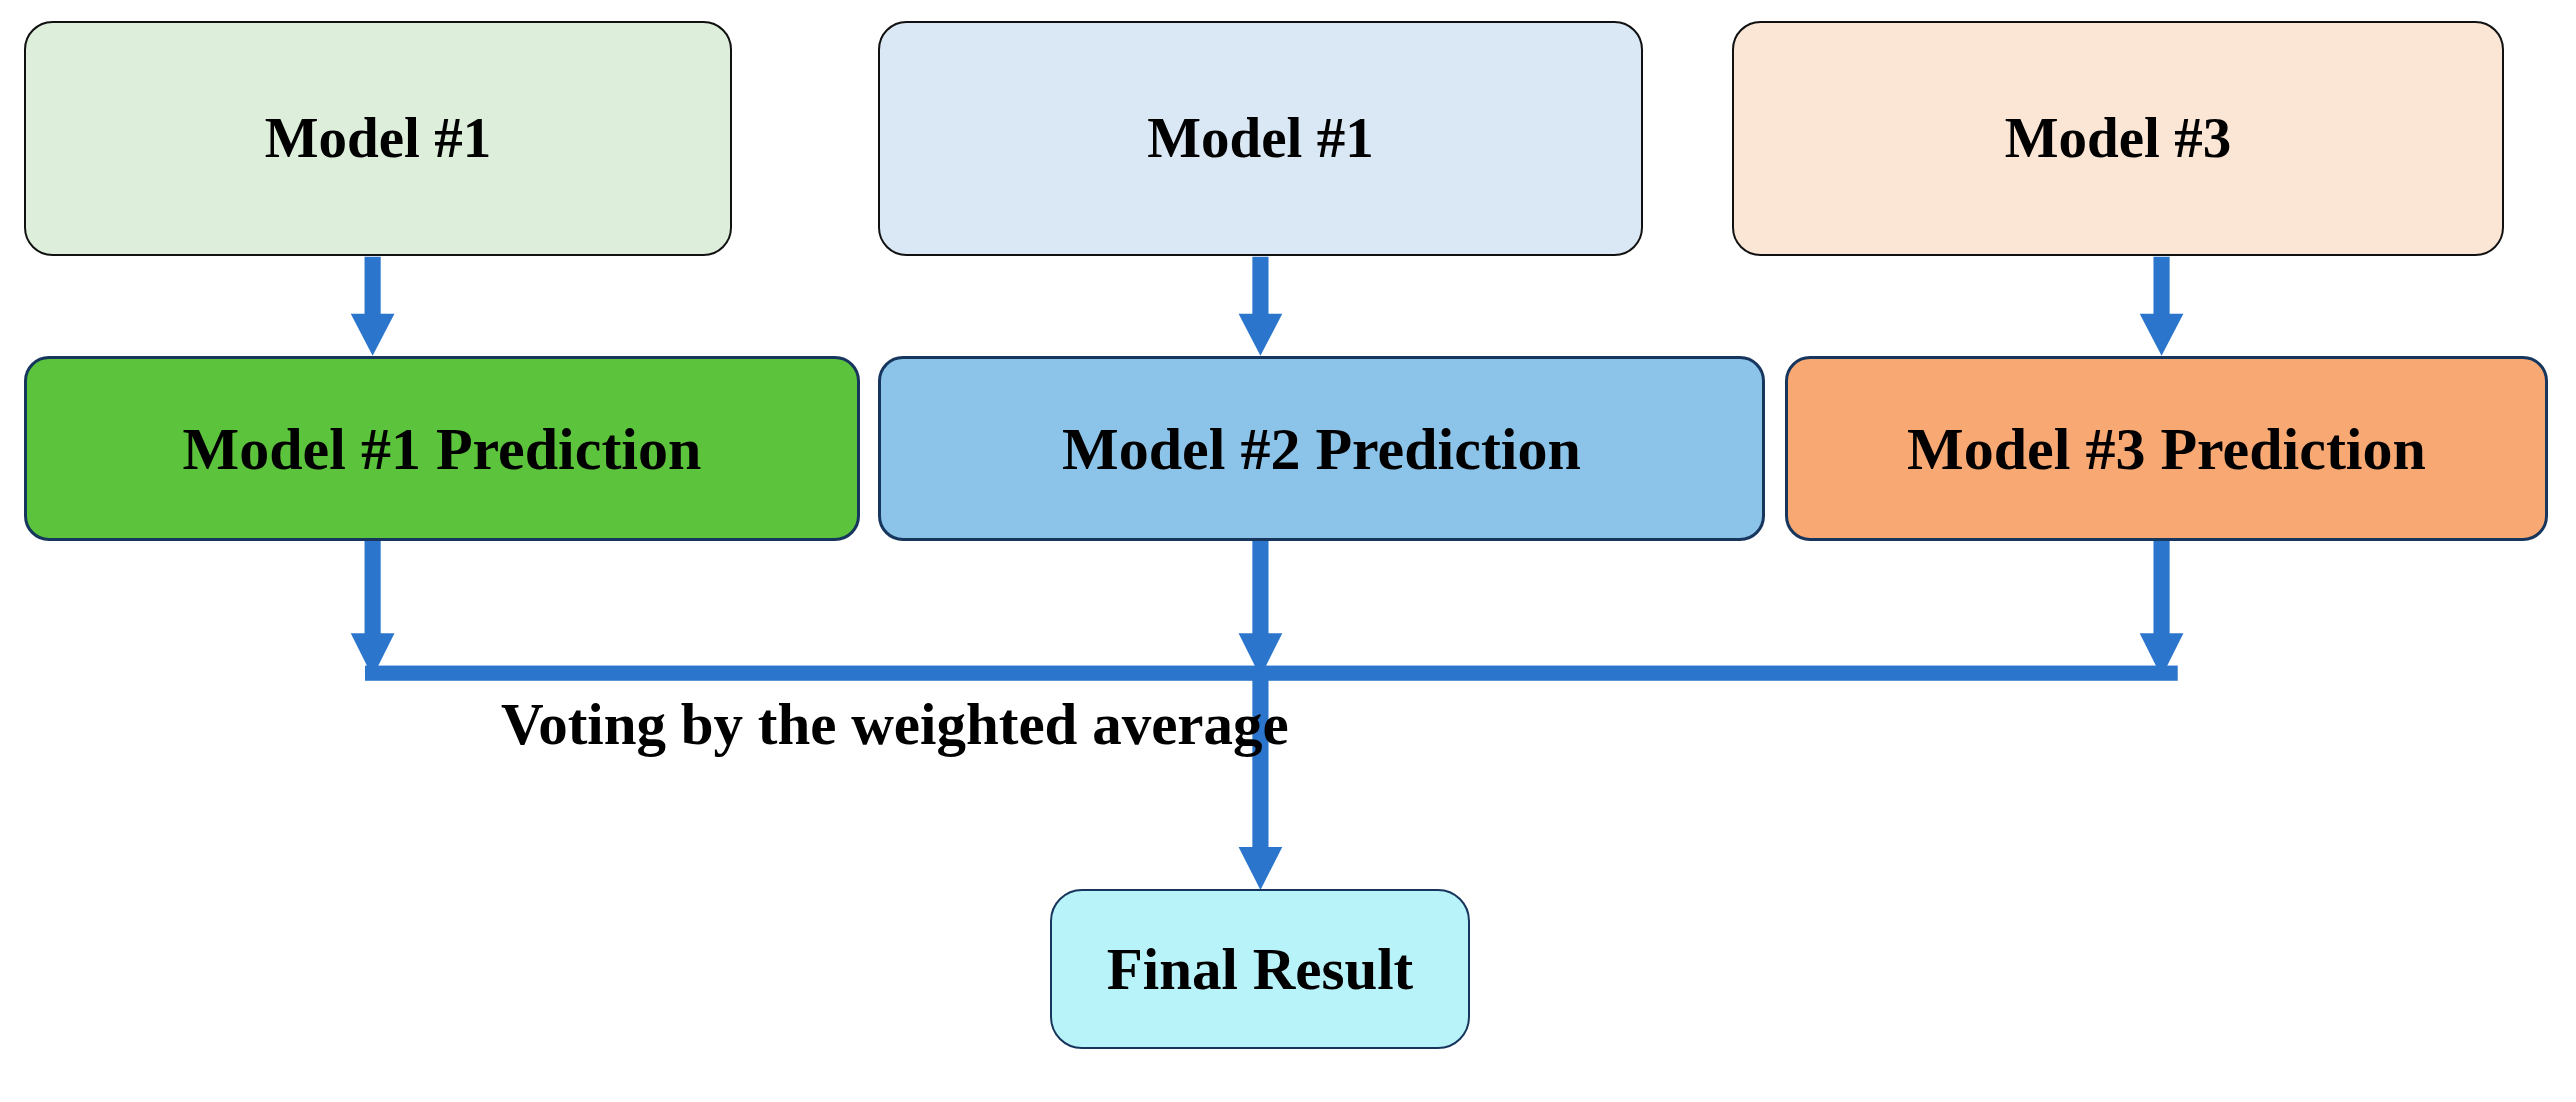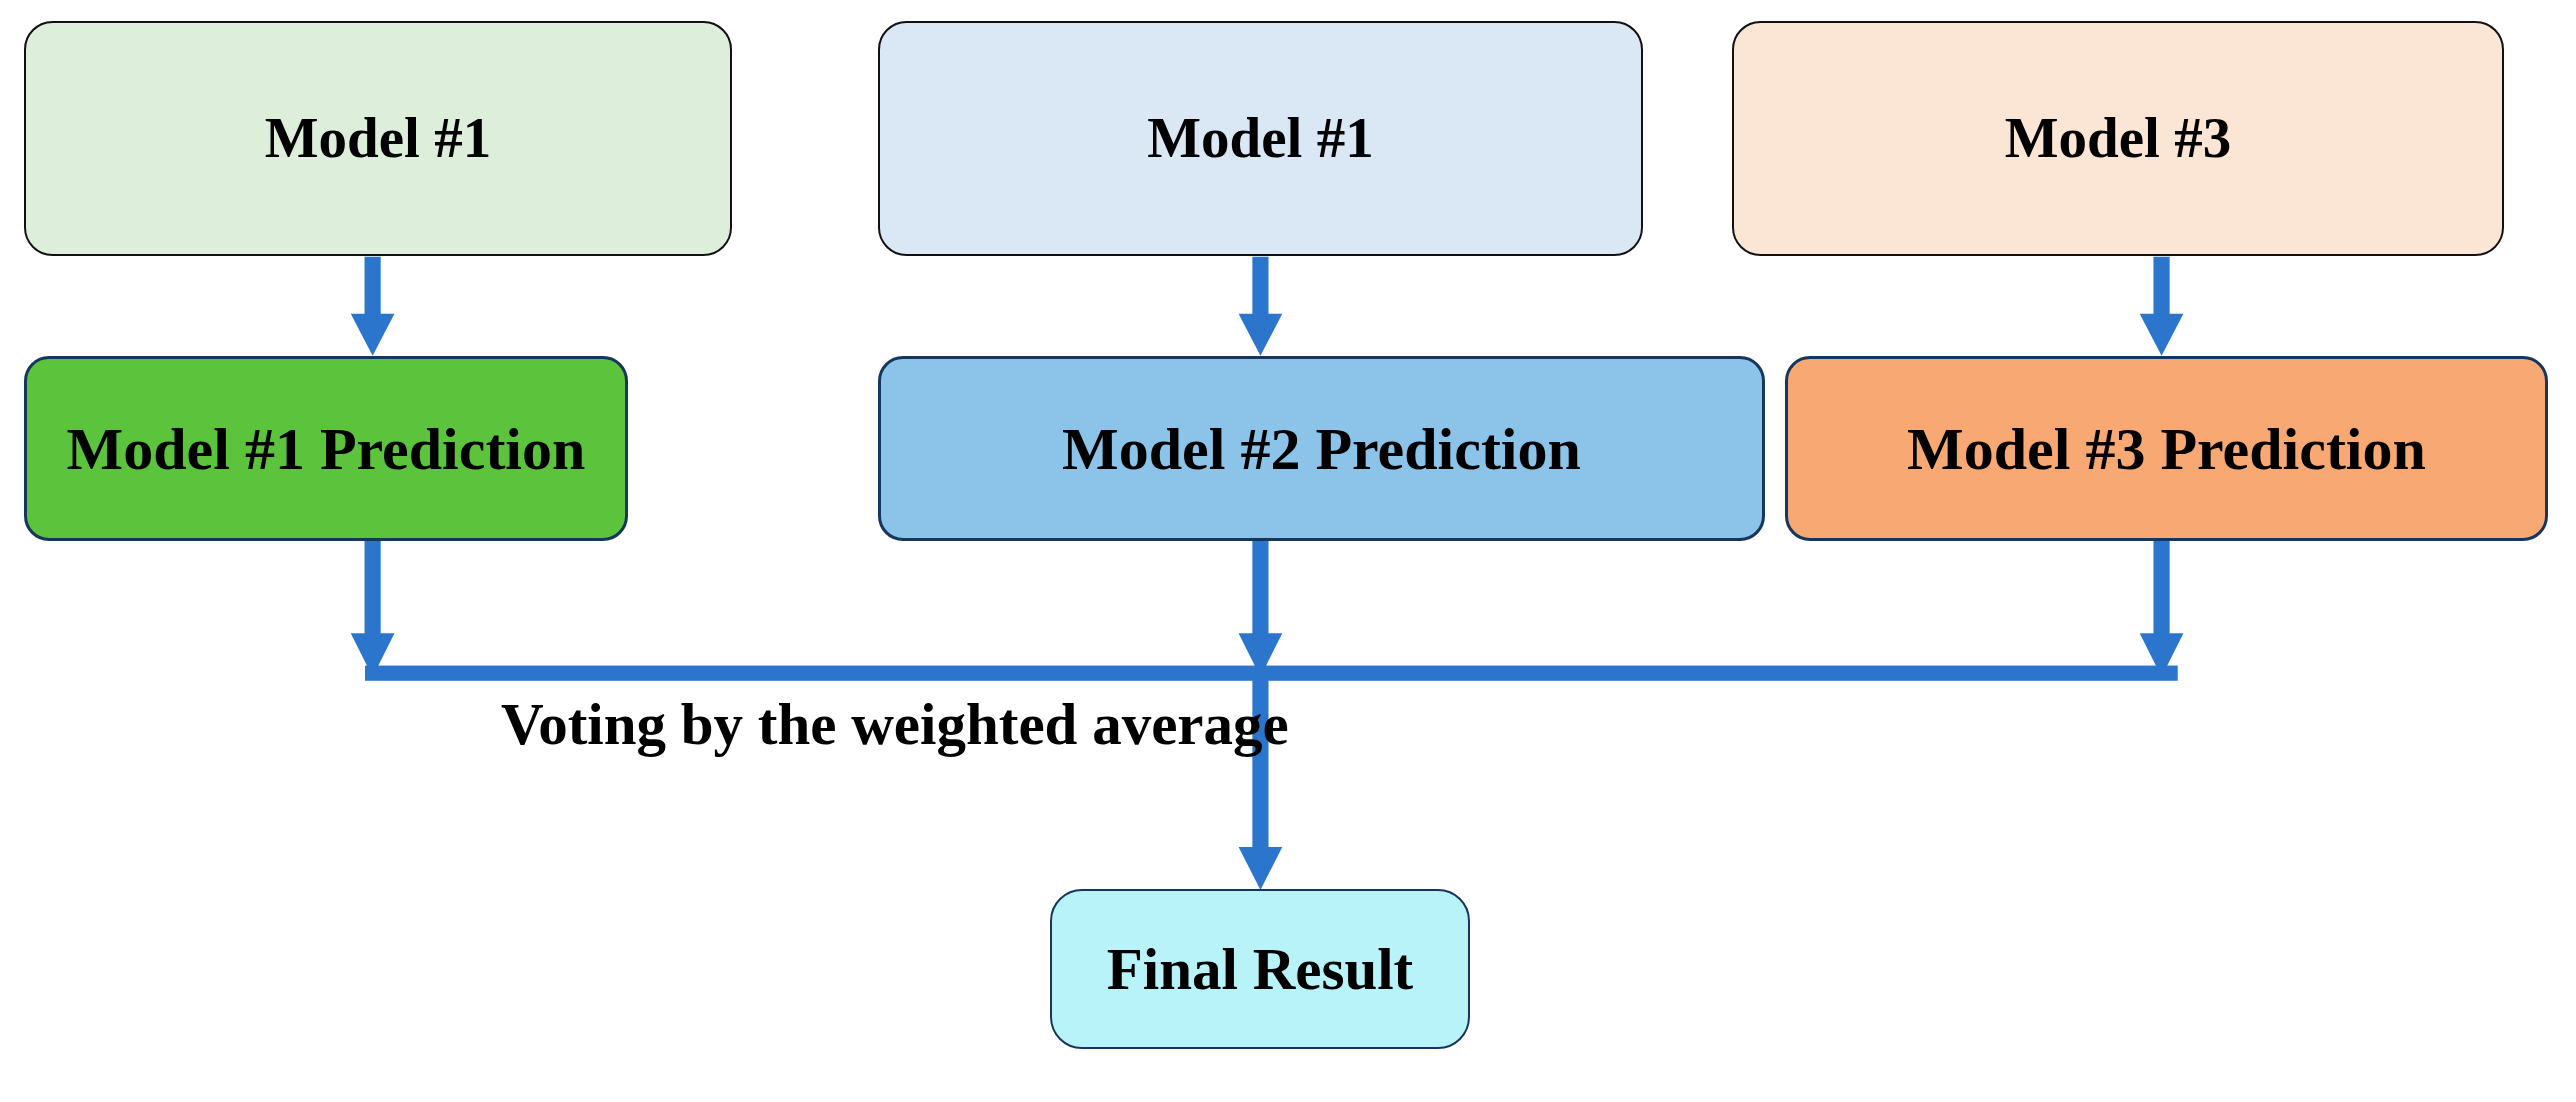--- a/index.html
+++ b/index.html
@@ -38,21 +38,21 @@
   .model-2 { left: 878px;  width: 765px; background: var(--c-model2_fill, #D9E8F4); }
   .model-3 { left: 1732px; width: 772px; background: var(--c-model3_fill, #FBE5D5); }
   
   .prediction-box {
     top: 356px;
     height: 185px;
     border: 3.8px solid var(--c-prediction_border, #17365D);
     border-radius: 25px;
     font-size: 60px;
   }
-  .prediction-1 { left: 24px;   width: 604px; background: var(--c-prediction1_fill, #5CC33C); }
+  .prediction-1 { left: 24px;   width: 836px; background: var(--c-prediction1_fill, #5CC33C); }
   .prediction-2 { left: 878px;  width: 887px; background: var(--c-prediction2_fill, #8CC3E8); }
   .prediction-3 { left: 1785px; width: 763px; background: var(--c-prediction3_fill, #F8A872); }
   
   .final-box {
     left: 1050px;
     top: 889px;
     width: 420px;
     height: 160px;
     background: var(--c-final_fill, #B9F3FA);
     border: 2.9px solid var(--c-prediction_border, #17365D);

